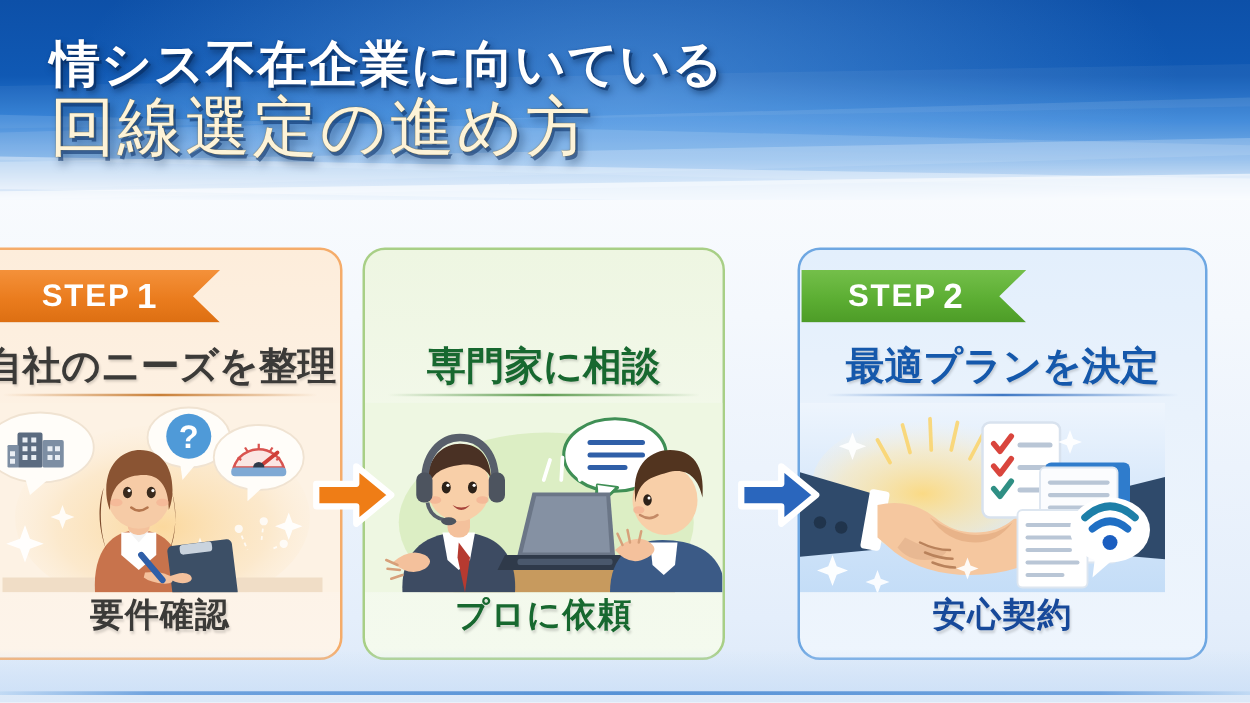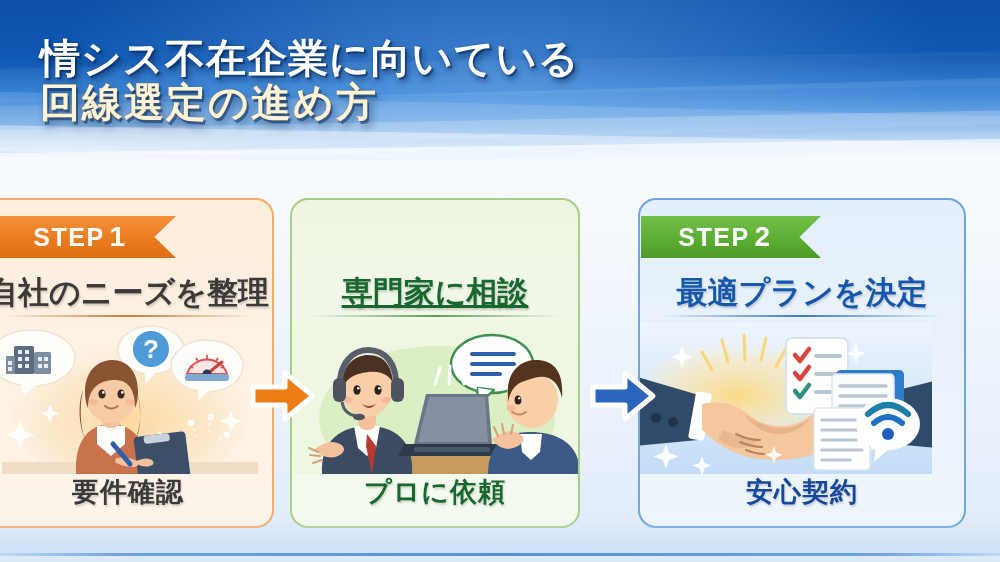--- a/index.html
+++ b/index.html
@@ -39,21 +39,21 @@
     margin-left:40px;
   }
   .title-1 {
     font-size:40px; font-weight:bold; color:#ffffff; letter-spacing:1px;
     line-height:1.05; white-space:nowrap;
     text-shadow:
       0 0 1px #0a3c80, 2px 2px 0 rgba(6,40,90,.55),
       3px 4px 6px rgba(3,25,60,.55);
   }
   .title-2 {
-    font-size:40px; font-weight:bold; color:#fdf3d8; letter-spacing:2px;
+    font-size:52px; font-weight:normal; color:#fdf3d8; letter-spacing:2px;
     line-height:1.05; white-space:nowrap;
     text-shadow:
       0 0 1px #7a5a10, 2px 3px 0 rgba(10,45,100,.55),
       4px 6px 8px rgba(3,25,60,.5);
   }
 
   
   .cards { position:absolute; left:0; top:160px; width:1000px; height:402px; }
 
   .card {
@@ -93,21 +93,21 @@
     padding-right:28px;
   }
 
   .card-title {
     position:absolute; top:74px; left:0; width:100%;
     text-align:center; font-size:31px; font-weight:bold;
     letter-spacing:0px; white-space:nowrap; z-index:5;
     text-shadow:1px 2px 2px rgba(0,0,0,.16);
   }
   .card1 .card-title { color:#3b3a38; }
-  .card2 .card-title { color:#17682f;text-decoration:underline; }
+  .card2 .card-title { color:#17682f; }
   .card3 .card-title { color:#1558ab; }
 
   .rule {
     position:absolute; top:117px; left:7%; width:86%; height:2px; z-index:5;
     border-radius:2px;
   }
   .card1 .rule { background:linear-gradient(90deg,rgba(200,120,50,0),#c97f37,rgba(200,120,50,0)); }
   .card2 .rule { background:linear-gradient(90deg,rgba(70,140,60,0),#5f9c52,rgba(70,140,60,0)); }
   .card3 .rule { background:linear-gradient(90deg,rgba(40,90,170,0),#3f78c4,rgba(40,90,170,0)); }
 

